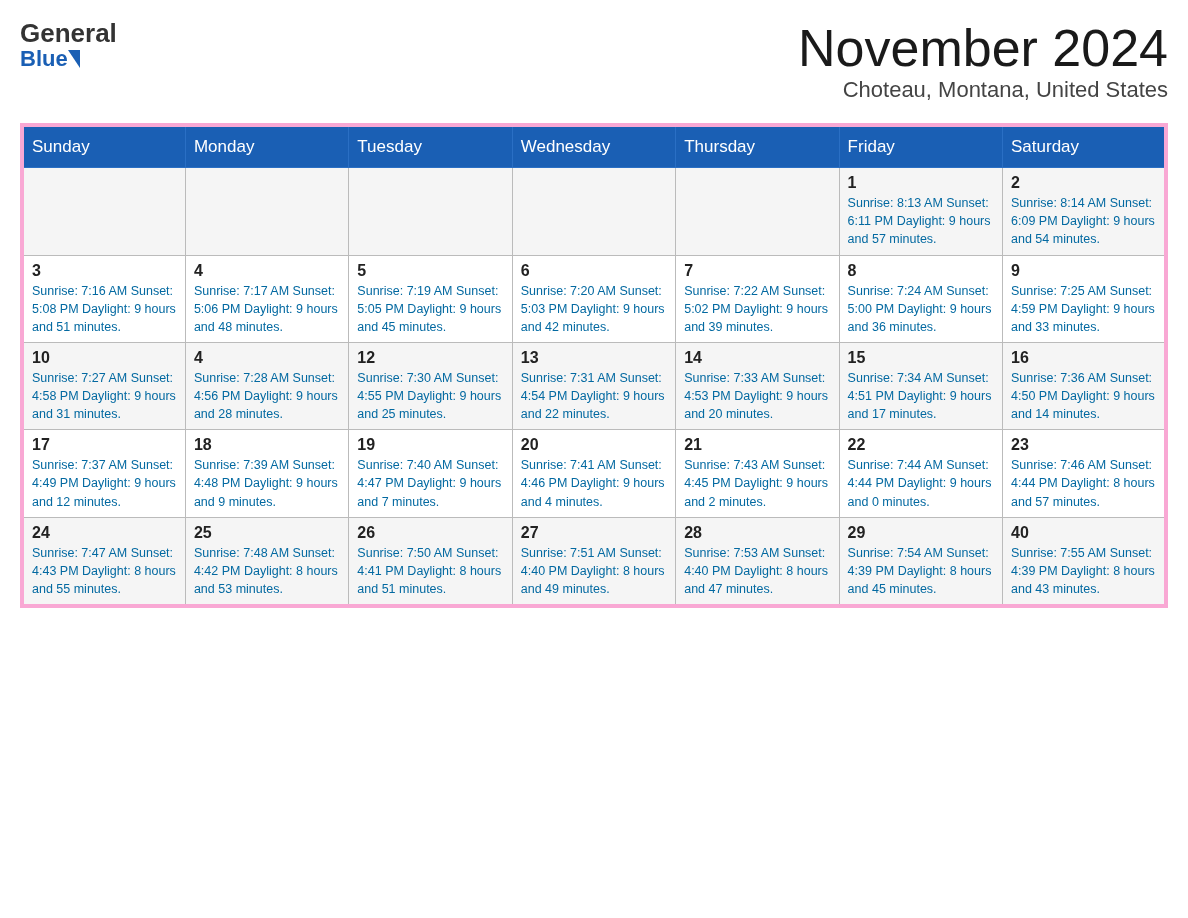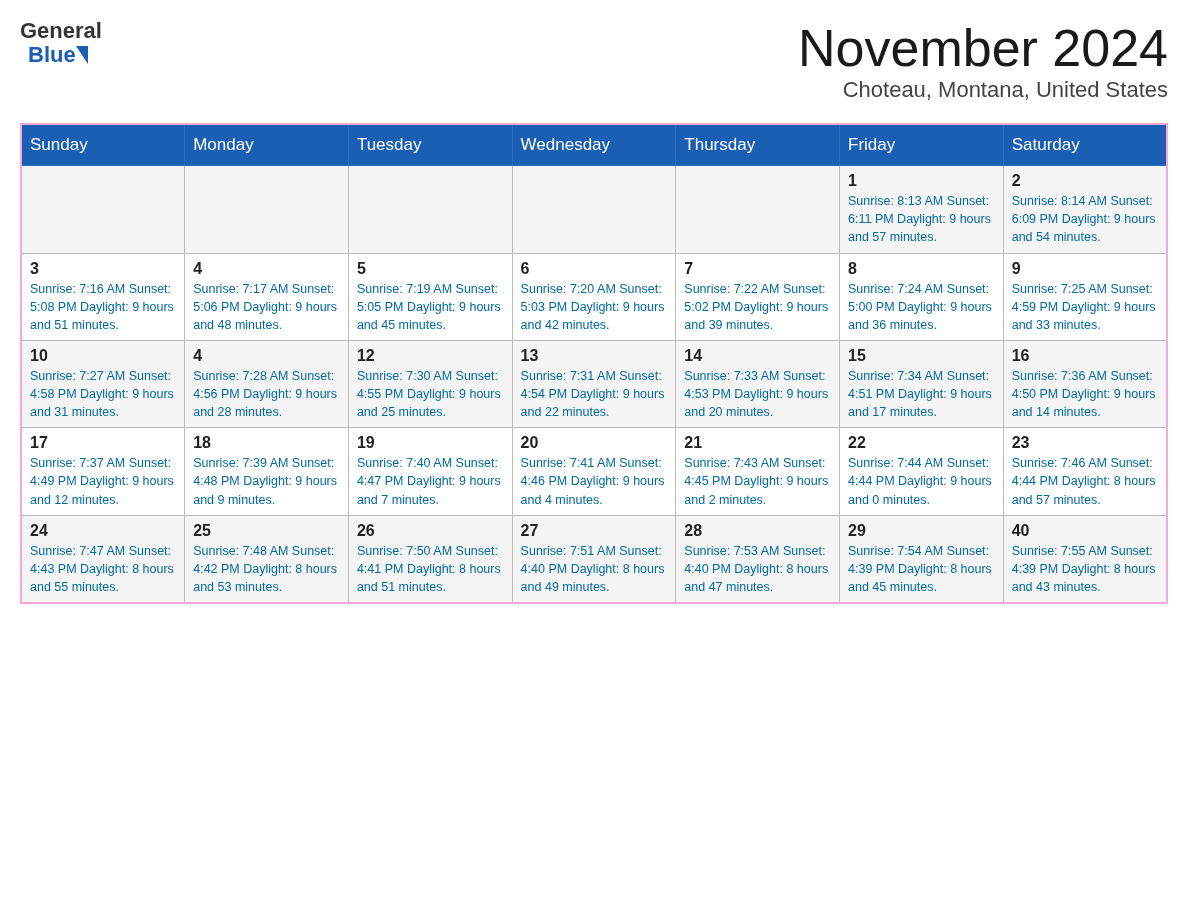--- a/index.html
+++ b/index.html
@@ -15,33 +15,32 @@
       justify-content: space-between;
       align-items: flex-start;
       margin-bottom: 20px;
     }
     .logo {
       display: flex;
       flex-direction: column;
       align-items: flex-start;
     }
     .logo-general {
-      font-size: 22px;
+      font-size: 26px;
       font-weight: bold;
       color: #333;
       line-height: 1;
     }
     .logo-blue {
       font-size: 22px;
       font-weight: bold;
       color: #1a5fb4;
       display: flex;
       align-items: center;
       gap: 0;
-      margin-left: 8px;
     }
     .logo-triangle {
       width: 0;
       height: 0;
       border-left: 12px solid transparent;
       border-right: 0px solid transparent;
       border-top: 18px solid #1a5fb4;
       display: inline-block;
     }
     .title-area {
@@ -53,21 +52,21 @@
       color: #1a1a1a;
       line-height: 1.1;
     }
     .location {
       font-size: 22px;
       color: #444;
     }
     .calendar-table {
       width: 100%;
       border-collapse: collapse;
-      border: 2px solid #f9a8d4;
+      border: 4px solid #f9a8d4;
     }
     .calendar-table th {
       background-color: #1a5fb4;
       color: #fff;
       font-size: 17px;
       font-weight: normal;
       padding: 10px 8px;
       text-align: left;
       border: 1px solid #2a6fc4;
     }

